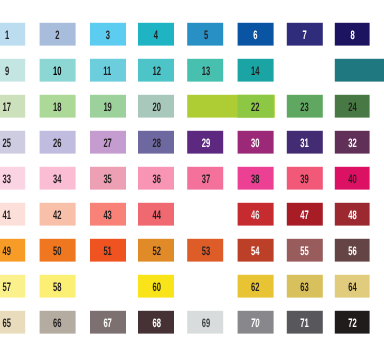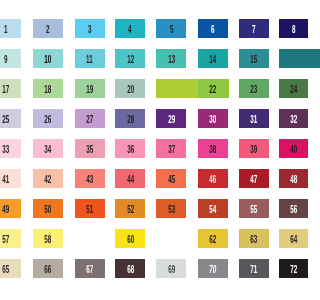--- a/index.html
+++ b/index.html
@@ -50,23 +50,20 @@
     </div>
     <div class="sw" style="left: 115.3px; top: 49px; background-color: rgb(76, 196, 200); color: rgb(35, 31, 32);">
       <span class="lbl">12</span>
     </div>
     <div class="sw" style="left: 156.4px; top: 49px; background-color: rgb(72, 192, 176); color: rgb(35, 31, 32);">
       <span class="lbl">13</span>
     </div>
     <div class="sw" style="left: 197.8px; top: 49px; background-color: rgb(26, 164, 164); color: rgb(35, 31, 32);">
       <span class="lbl">14</span>
     </div>
-    <div class="sw" style="left: 239px; top: 49px; background-color: rgb(44, 142, 148); color: rgb(35, 31, 32);">
-      <span class="lbl">15</span>
-    </div>
     <div class="sw" style="left: 278.6px; top: 49px; background-color: rgb(31, 120, 128); color: rgb(35, 31, 32); padding-left: 35px;">
       <span class="lbl">16</span>
     </div>
     <div class="sw" style="left: -9.4px; top: 79px; background-color: rgb(204, 224, 188); color: rgb(35, 31, 32);">
       <span class="lbl">17</span>
     </div>
     <div class="sw" style="left: 33.2px; top: 79px; background-color: rgb(172, 216, 152); color: rgb(35, 31, 32);">
       <span class="lbl">18</span>
     </div>
     <div class="sw" style="left: 74.7px; top: 79px; background-color: rgb(156, 209, 156); color: rgb(35, 31, 32);">
@@ -139,23 +136,20 @@
       <span class="lbl">41</span>
     </div>
     <div class="sw" style="left: 33.2px; top: 169px; background-color: rgb(248, 192, 168); color: rgb(35, 31, 32);">
       <span class="lbl">42</span>
     </div>
     <div class="sw" style="left: 74.7px; top: 169px; background-color: rgb(248, 130, 120); color: rgb(35, 31, 32);">
       <span class="lbl">43</span>
     </div>
     <div class="sw" style="left: 115.3px; top: 169px; background-color: rgb(240, 104, 112); color: rgb(35, 31, 32);">
       <span class="lbl">44</span>
-    </div>
-    <div class="sw" style="left: 156.4px; top: 169px; background-color: rgb(244, 112, 76); color: rgb(35, 31, 32);">
-      <span class="lbl">45</span>
     </div>
     <div class="sw" style="left: 197.8px; top: 169px; background-color: rgb(197, 43, 47); color: #e5e5e5;">
       <span class="lbl">46</span>
     </div>
     <div class="sw" style="left: 239px; top: 169px; background-color: rgb(168, 28, 38); color: rgb(255, 255, 255);">
       <span class="lbl">47</span>
     </div>
     <div class="sw" style="left: 278.6px; top: 169px; background-color: rgb(156, 40, 48); color: rgb(255, 255, 255);">
       <span class="lbl">48</span>
     </div>

